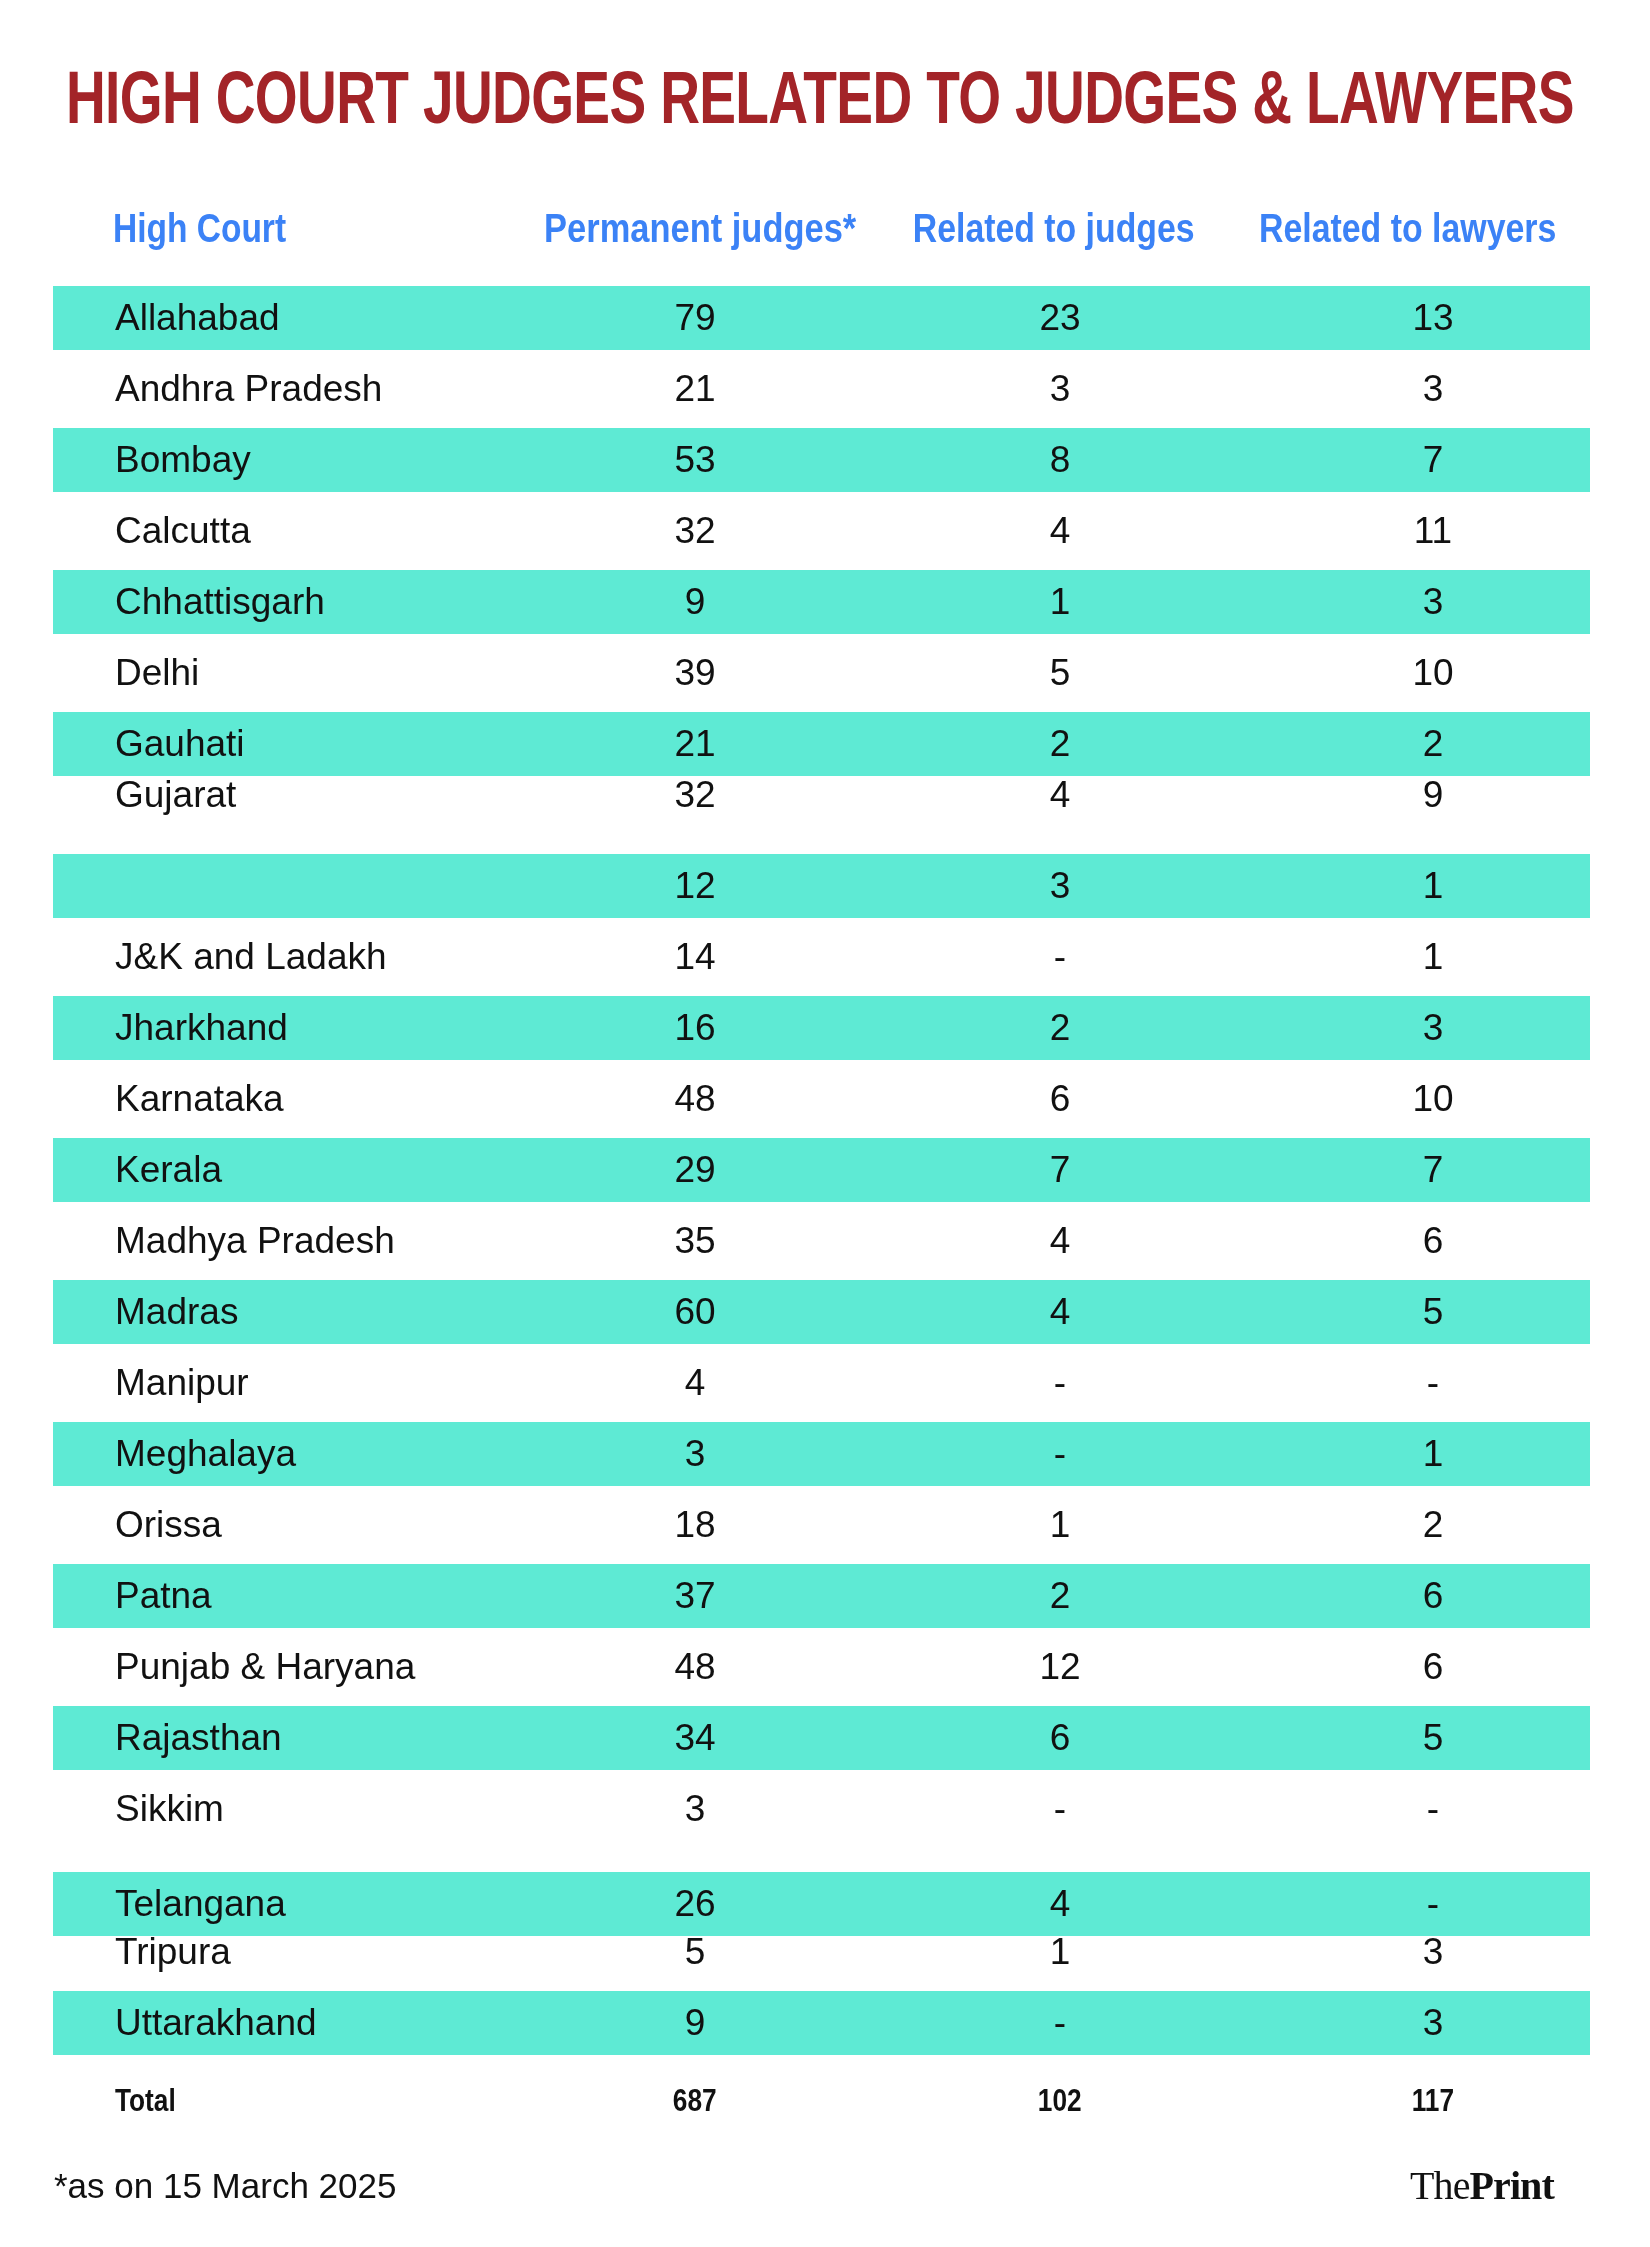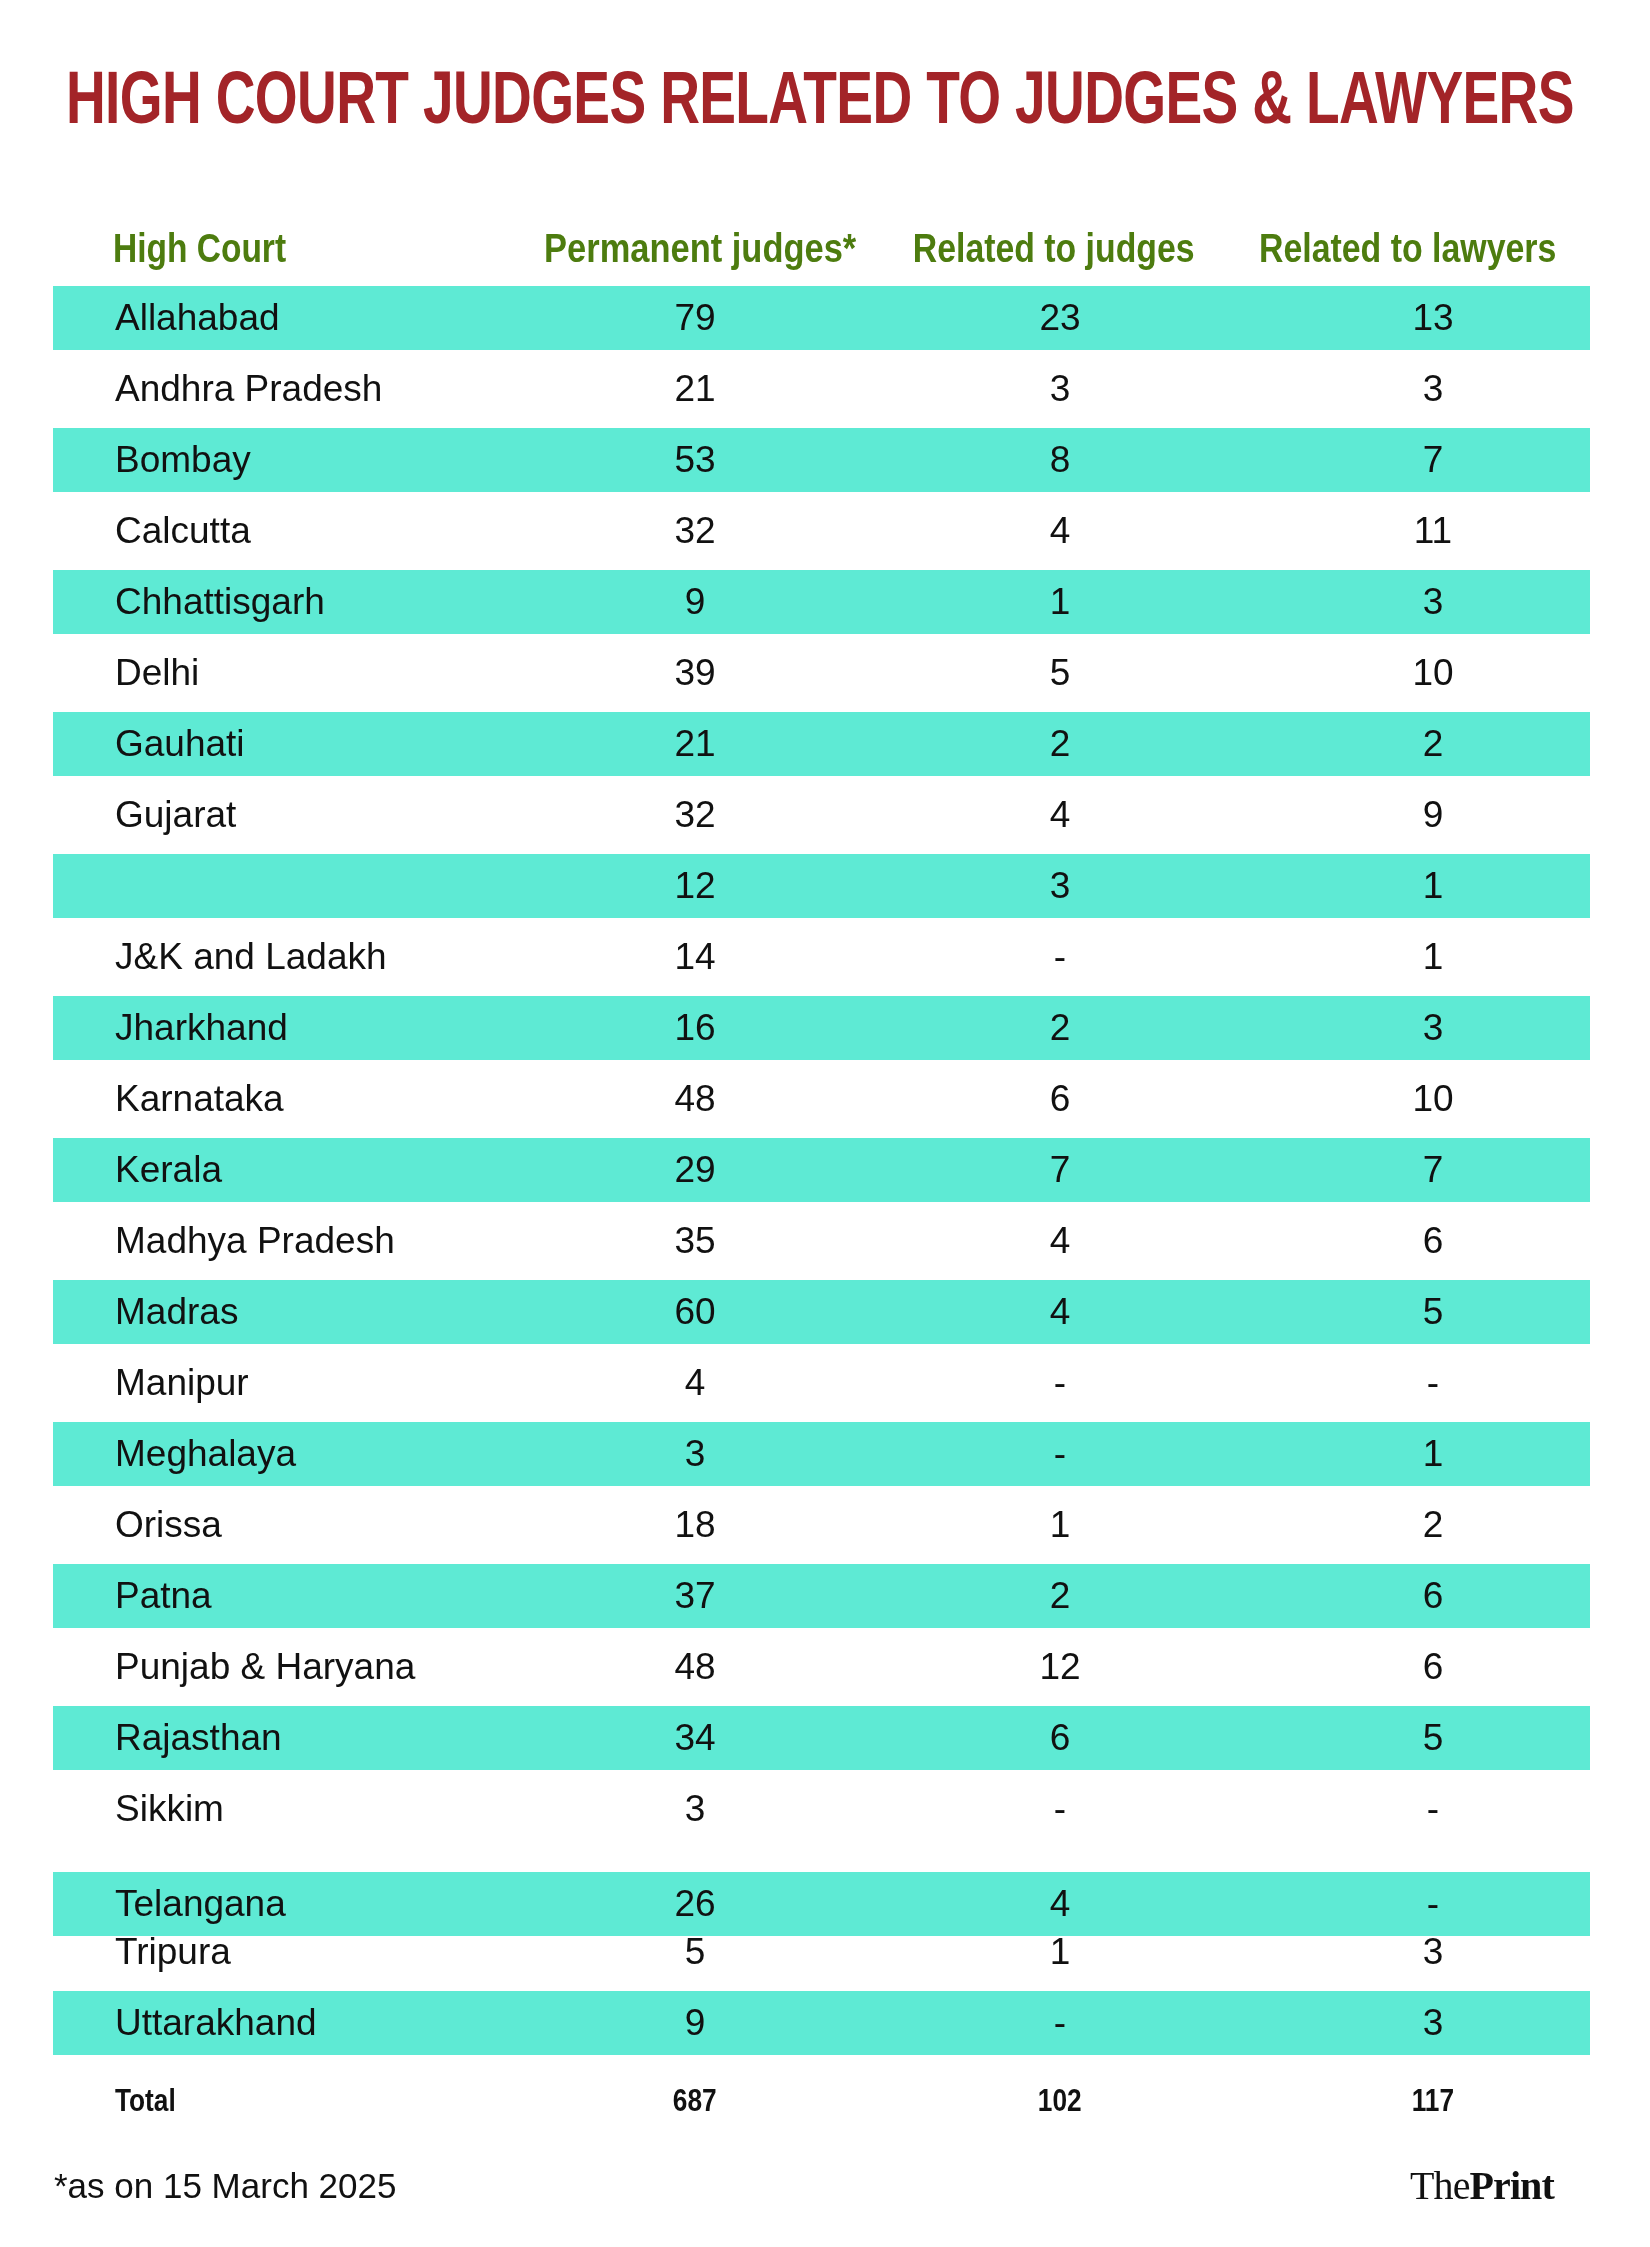--- a/index.html
+++ b/index.html
@@ -3,21 +3,21 @@
   <meta charset="utf-8">
   <style>
     html, body { margin: 0; padding: 0; background: #ffffff; }
     body { width: 1650px; height: 2247px; position: relative; overflow: hidden; font-family: "Liberation Sans", sans-serif; color: #111111; }
     .title-wrap { position: absolute; left: 66px; top: 58px; width: 1519px; height: 79px; overflow: visible; }
     .title {
       position: absolute; left: 0; top: 0; white-space: nowrap;
       font-family: "Liberation Sans", sans-serif; font-weight: 700; font-size: 75px; line-height: 79px;
       color: #a32428; transform-origin: 0 0; letter-spacing: -0.9px;
     }
-    .hdr { position: absolute; top: 204px; height: 49px; line-height: 49px; font-weight: 700; font-size: 40px; white-space: nowrap; color: #4d7c0f; margin-top: 20px; }
+    .hdr { position: absolute; top: 204px; height: 49px; line-height: 49px; font-weight: 700; font-size: 40px; white-space: nowrap; color: #3b82f6; }
     .hdr span { display: inline-block; transform-origin: 50% 50%; }
     .hdr.left span { transform-origin: 0 50%; }
     .rows { position: absolute; left: 0; top: 0; width: 1650px; }
     .row { position: absolute; left: 53px; width: 1537px; height: 64px; }
     .row.shade { background: #5eead4; }
     .cell { position: absolute; top: 0; height: 64px; line-height: 64px; font-size: 37px; white-space: nowrap; }
     .cell.name { left: 62px; }
     .cell.num { width: 176px; text-align: center; margin-left: -88px; }
     .c1 { left: 642px; }  
     .c2 { left: 1007px; } 
@@ -86,21 +86,21 @@
       <div class="cell num c1">39</div>
       <div class="cell num c2">5</div>
       <div class="cell num c3">10</div>
     </div>
     <div class="row shade" style="top: 712px;">
       <div class="cell name">Gauhati</div>
       <div class="cell num c1">21</div>
       <div class="cell num c2">2</div>
       <div class="cell num c3">2</div>
     </div>
-    <div class="row" style="top: 783px;">
+    <div class="row" style="top: 763px;">
       <div class="cell name">Gujarat</div>
       <div class="cell num c1">32</div>
       <div class="cell num c2">4</div>
       <div class="cell num c3">9</div>
     </div>
     <div class="row shade" style="top: 854px;">
       <div class="cell num c1">12</div>
       <div class="cell num c2">3</div>
       <div class="cell num c3">1</div>
     </div>

